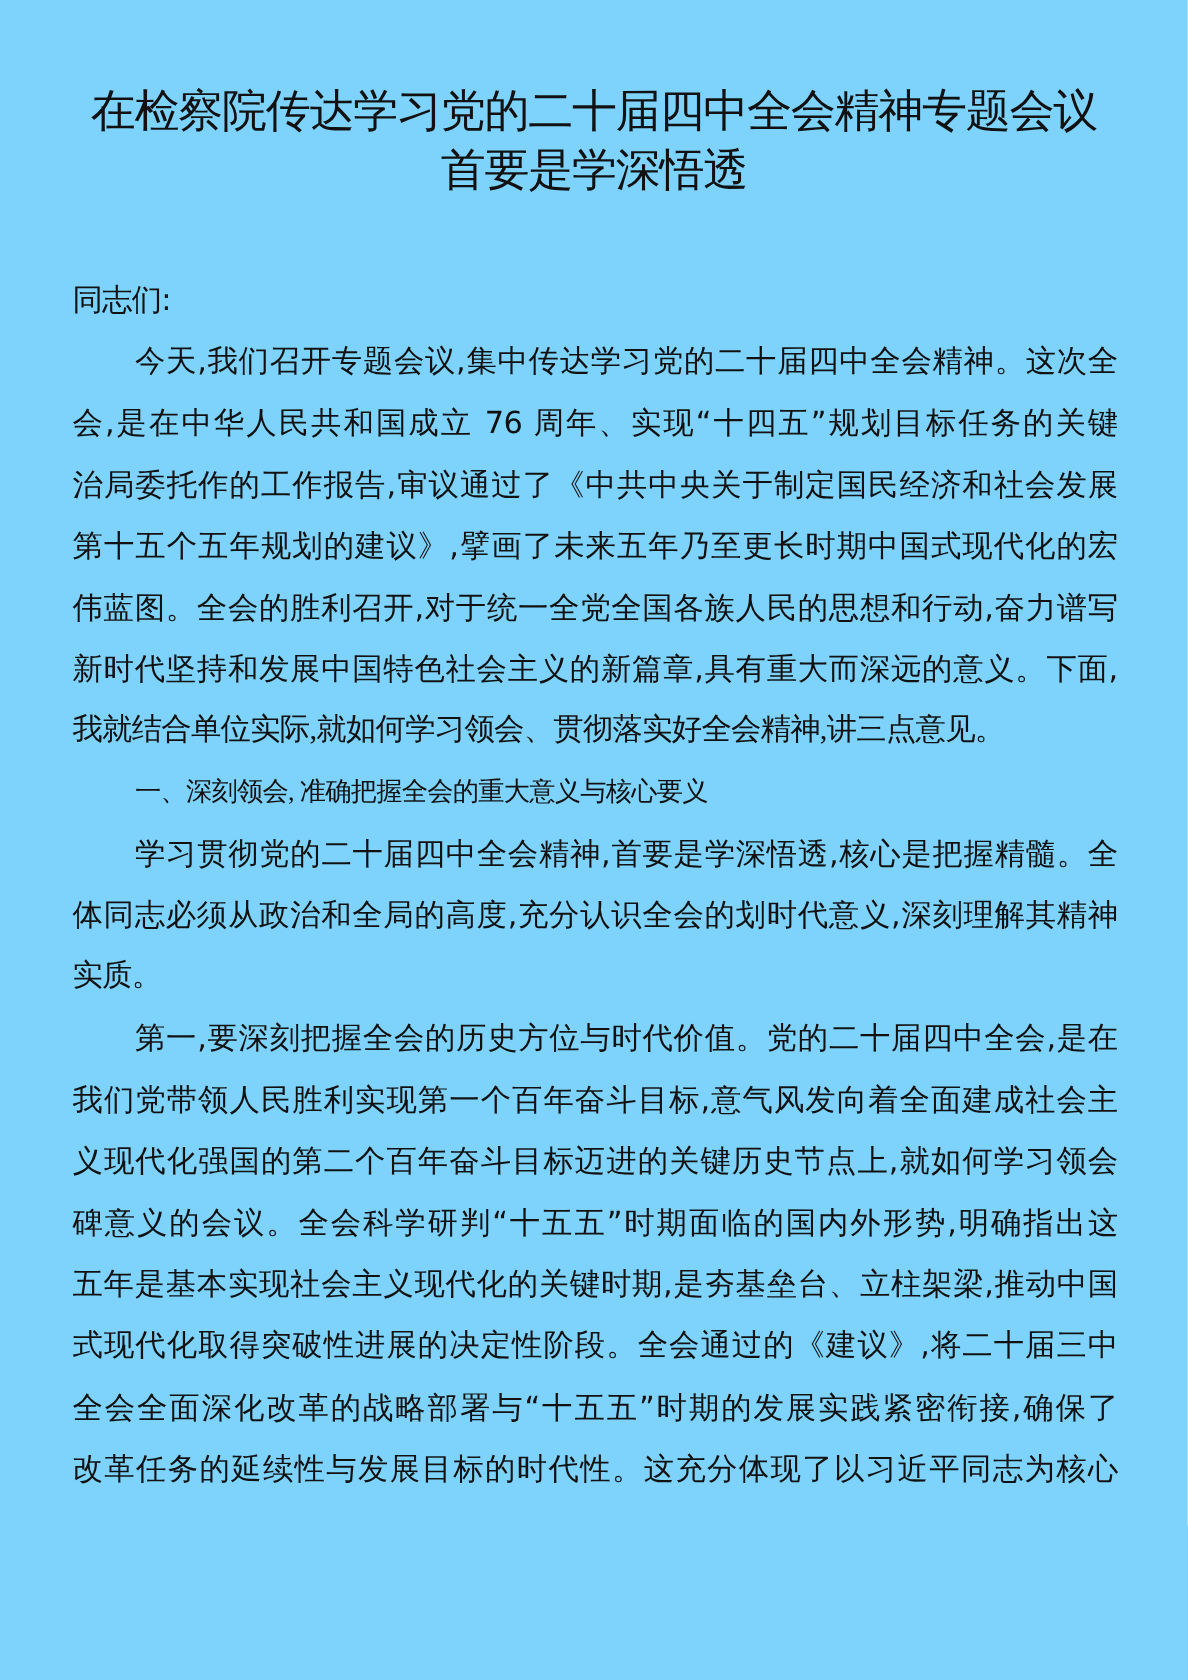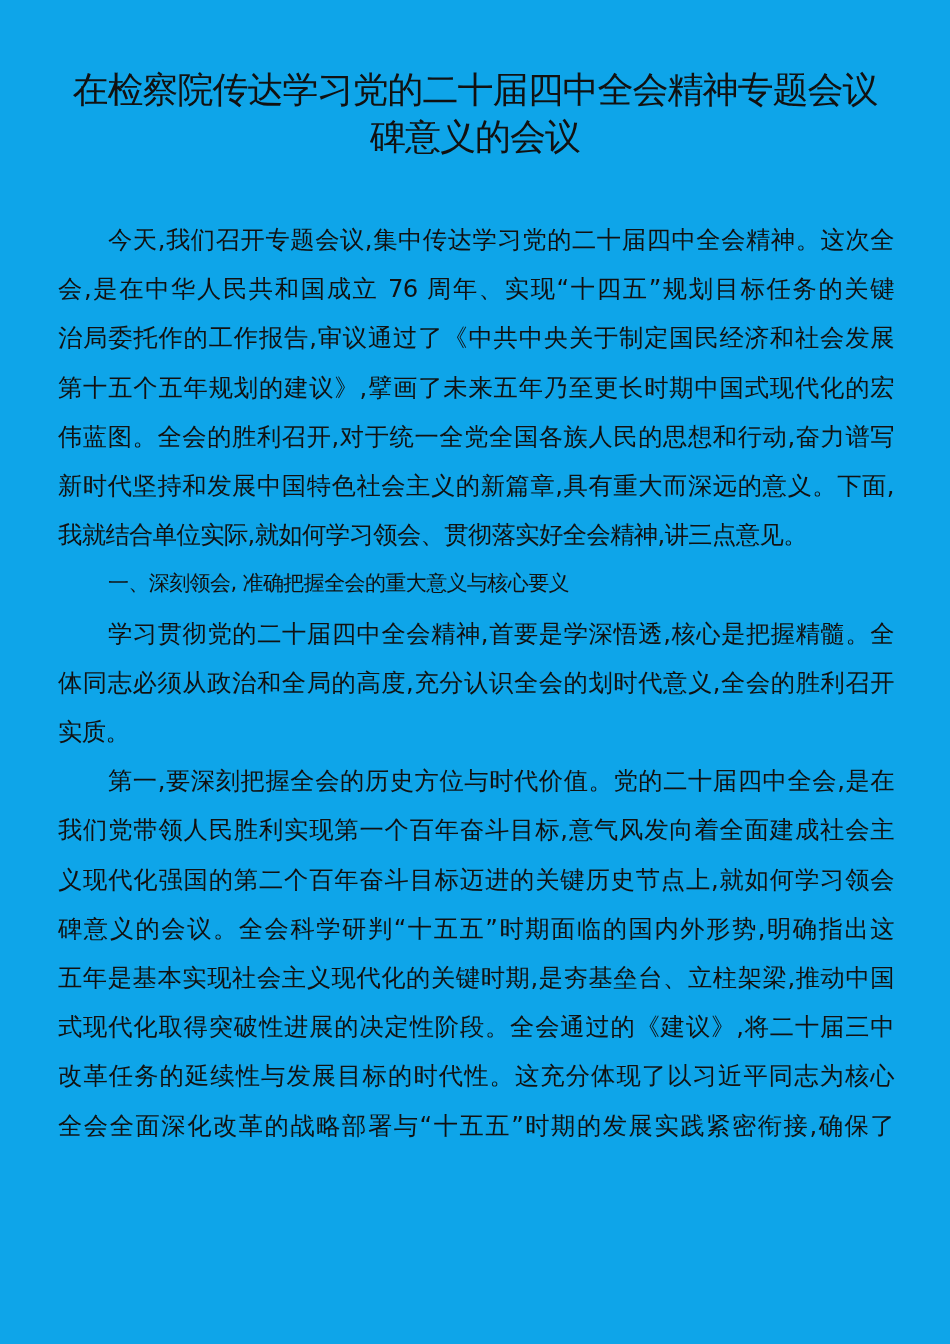--- a/index.html
+++ b/index.html
@@ -14,21 +14,21 @@
       position: relative;
       font-family: "DejaVu Sans", "Liberation Sans", sans-serif;
       color: #111111;
     }
     .page {
       position: absolute;
       left: 0;
       top: 0;
       width: 950px;
       height: 1344px;
-      background: #0ea5e9;
+      background: #7dd3fc;
     }
     .title {
       position: absolute;
       left: 40px;
       top: 66px;
       width: 870px;
       text-align: center;
       font-size: 36px;
       line-height: 47px;
       letter-spacing: -1px;
@@ -55,60 +55,62 @@
       text-indent: 50px;
       font-size: 21px;
     }
     .line {
       display: block;
       white-space: nowrap;
       text-align-last: justify;
     }
     .line.last {
       text-align-last: left;
+      font-family: Liberation Serif, serif;
     }
   </style>
 </head>
 <body>
 
 <div class="page">
 
   <div class="title">
     <span>在检察院传达学习党的二十届四中全会精神专题会议</span>
-    <span>碑意义的会议</span>
+    <span>首要是学深悟透</span>
   </div>
 
   <div class="body">
 
+    <p>同志们:</p>
 
     <p class="indent">
       <span class="line">今天,我们召开专题会议,集中传达学习党的二十届四中全会精神。这次全</span>
       <span class="line" style="text-indent:0">会,是在中华人民共和国成立 76 周年、实现“十四五”规划目标任务的关键</span>
       <span class="line" style="text-indent:0">治局委托作的工作报告,审议通过了《中共中央关于制定国民经济和社会发展</span>
       <span class="line" style="text-indent:0">第十五个五年规划的建议》,擘画了未来五年乃至更长时期中国式现代化的宏</span>
       <span class="line" style="text-indent:0">伟蓝图。全会的胜利召开,对于统一全党全国各族人民的思想和行动,奋力谱写</span>
       <span class="line" style="text-indent:0">新时代坚持和发展中国特色社会主义的新篇章,具有重大而深远的意义。下面,</span>
       <span class="line last" style="text-indent:0">我就结合单位实际,就如何学习领会、贯彻落实好全会精神,讲三点意见。</span>
     </p>
 
     <p class="heading">
       <span class="line last">一、深刻领会, 准确把握全会的重大意义与核心要义</span>
     </p>
 
     <p class="indent">
       <span class="line">学习贯彻党的二十届四中全会精神,首要是学深悟透,核心是把握精髓。全</span>
-      <span class="line" style="text-indent:0">体同志必须从政治和全局的高度,充分认识全会的划时代意义,全会的胜利召开</span>
+      <span class="line" style="text-indent:0">体同志必须从政治和全局的高度,充分认识全会的划时代意义,深刻理解其精神</span>
       <span class="line last" style="text-indent:0">实质。</span>
     </p>
 
     <p class="indent">
       <span class="line">第一,要深刻把握全会的历史方位与时代价值。党的二十届四中全会,是在</span>
       <span class="line" style="text-indent:0">我们党带领人民胜利实现第一个百年奋斗目标,意气风发向着全面建成社会主</span>
       <span class="line" style="text-indent:0">义现代化强国的第二个百年奋斗目标迈进的关键历史节点上,就如何学习领会</span>
       <span class="line" style="text-indent:0">碑意义的会议。全会科学研判“十五五”时期面临的国内外形势,明确指出这</span>
       <span class="line" style="text-indent:0">五年是基本实现社会主义现代化的关键时期,是夯基垒台、立柱架梁,推动中国</span>
       <span class="line" style="text-indent:0">式现代化取得突破性进展的决定性阶段。全会通过的《建议》,将二十届三中</span>
+      <span class="line" style="text-indent:0">全会全面深化改革的战略部署与“十五五”时期的发展实践紧密衔接,确保了</span>
       <span class="line" style="text-indent:0">改革任务的延续性与发展目标的时代性。这充分体现了以习近平同志为核心</span>
-      <span class="line" style="text-indent:0">全会全面深化改革的战略部署与“十五五”时期的发展实践紧密衔接,确保了</span>
     </p>
 
   </div>
 </div>
 
 </body></html>

